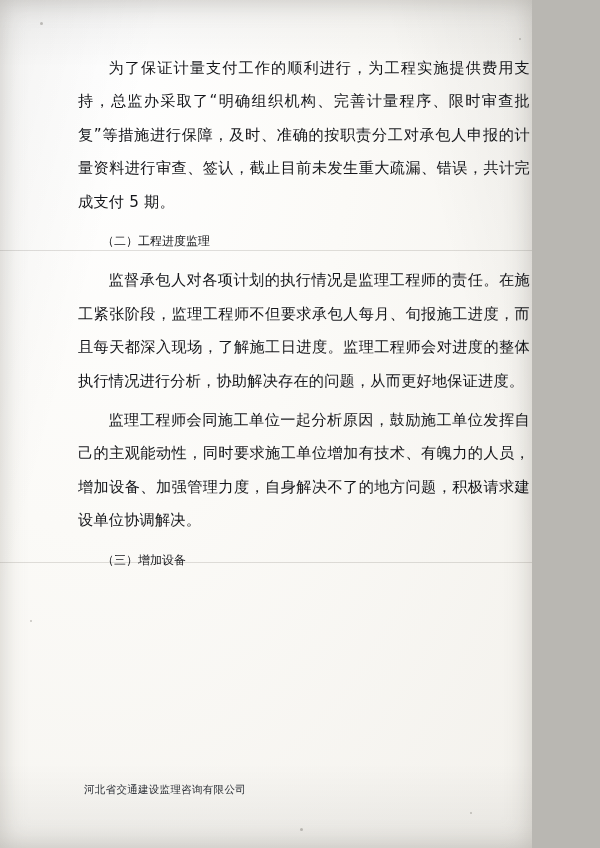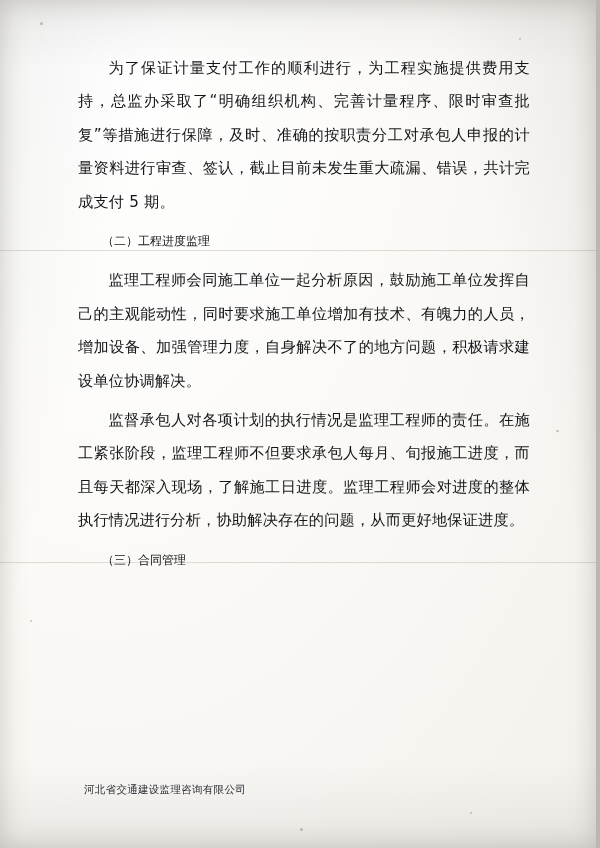--- a/index.html
+++ b/index.html
@@ -8,21 +8,21 @@
   }
   body {
     width: 600px;
     height: 848px;
     background: #b9b7b2;
     font-family: "Liberation Sans", sans-serif;
     overflow: hidden;
   }
   .page {
     position: relative;
-    width: 596px;
+    width: 532px;
     height: 848px;
     background:
       radial-gradient(ellipse at 18% 8%, #ffffff 0%, #fbfaf7 42%, #f3f1ec 100%);
     box-sizing: border-box;
     overflow: hidden;
   }
   
   .page::before {
     content: "";
     position: absolute;
@@ -108,21 +108,21 @@
   <div class="speck" style="left:40px; top:22px; width:3px; height:3px;"></div>
   <div class="speck" style="left:519px; top:38px; width:2px; height:2px;"></div>
   <div class="speck" style="left:556px; top:430px; width:3px; height:2px;"></div>
   <div class="speck" style="left:30px; top:620px; width:2px; height:2px;"></div>
   <div class="speck" style="left:300px; top:828px; width:3px; height:3px;"></div>
   <div class="speck" style="left:470px; top:812px; width:2px; height:2px;"></div>
 
   <div class="content">
     <p class="para indent">为了保证计量支付工作的顺利进行，为工程实施提供费用支持，总监办采取了“明确组织机构、完善计量程序、限时审查批复”等措施进行保障，及时、准确的按职责分工对承包人申报的计量资料进行审查、签认，截止目前未发生重大疏漏、错误，共计完成支付 5 期。</p>
     <p class="heading">（二）工程进度监理</p>
+    <p class="para indent">监督承包人对各项计划的执行情况是监理工程师的责任。在施工紧张阶段，监理工程师不但要求承包人每月、旬报施工进度，而且每天都深入现场，了解施工日进度。监理工程师会对进度的整体执行情况进行分析，协助解决存在的问题，从而更好地保证进度。</p>
     <p class="para indent">监理工程师会同施工单位一起分析原因，鼓励施工单位发挥自己的主观能动性，同时要求施工单位增加有技术、有魄力的人员，增加设备、加强管理力度，自身解决不了的地方问题，积极请求建设单位协调解决。</p>
-    <p class="para indent">监督承包人对各项计划的执行情况是监理工程师的责任。在施工紧张阶段，监理工程师不但要求承包人每月、旬报施工进度，而且每天都深入现场，了解施工日进度。监理工程师会对进度的整体执行情况进行分析，协助解决存在的问题，从而更好地保证进度。</p>
-    <p class="heading">（三）合同管理</p>
+    <p class="heading">（三）增加设备</p>
   </div>
 
   <div class="footer">河北省交通建设监理咨询有限公司</div>
 
   <div class="edge-shadow"></div>
 </div>
 
 </body></html>

